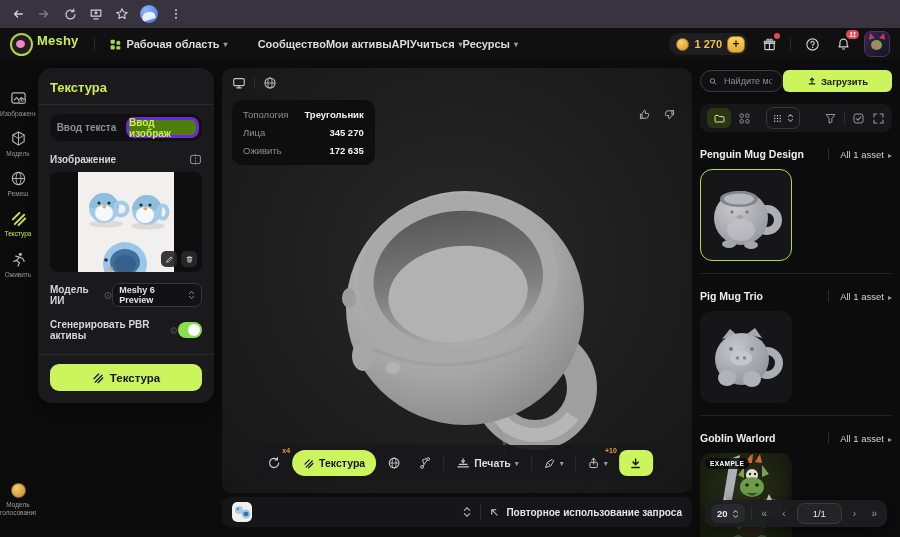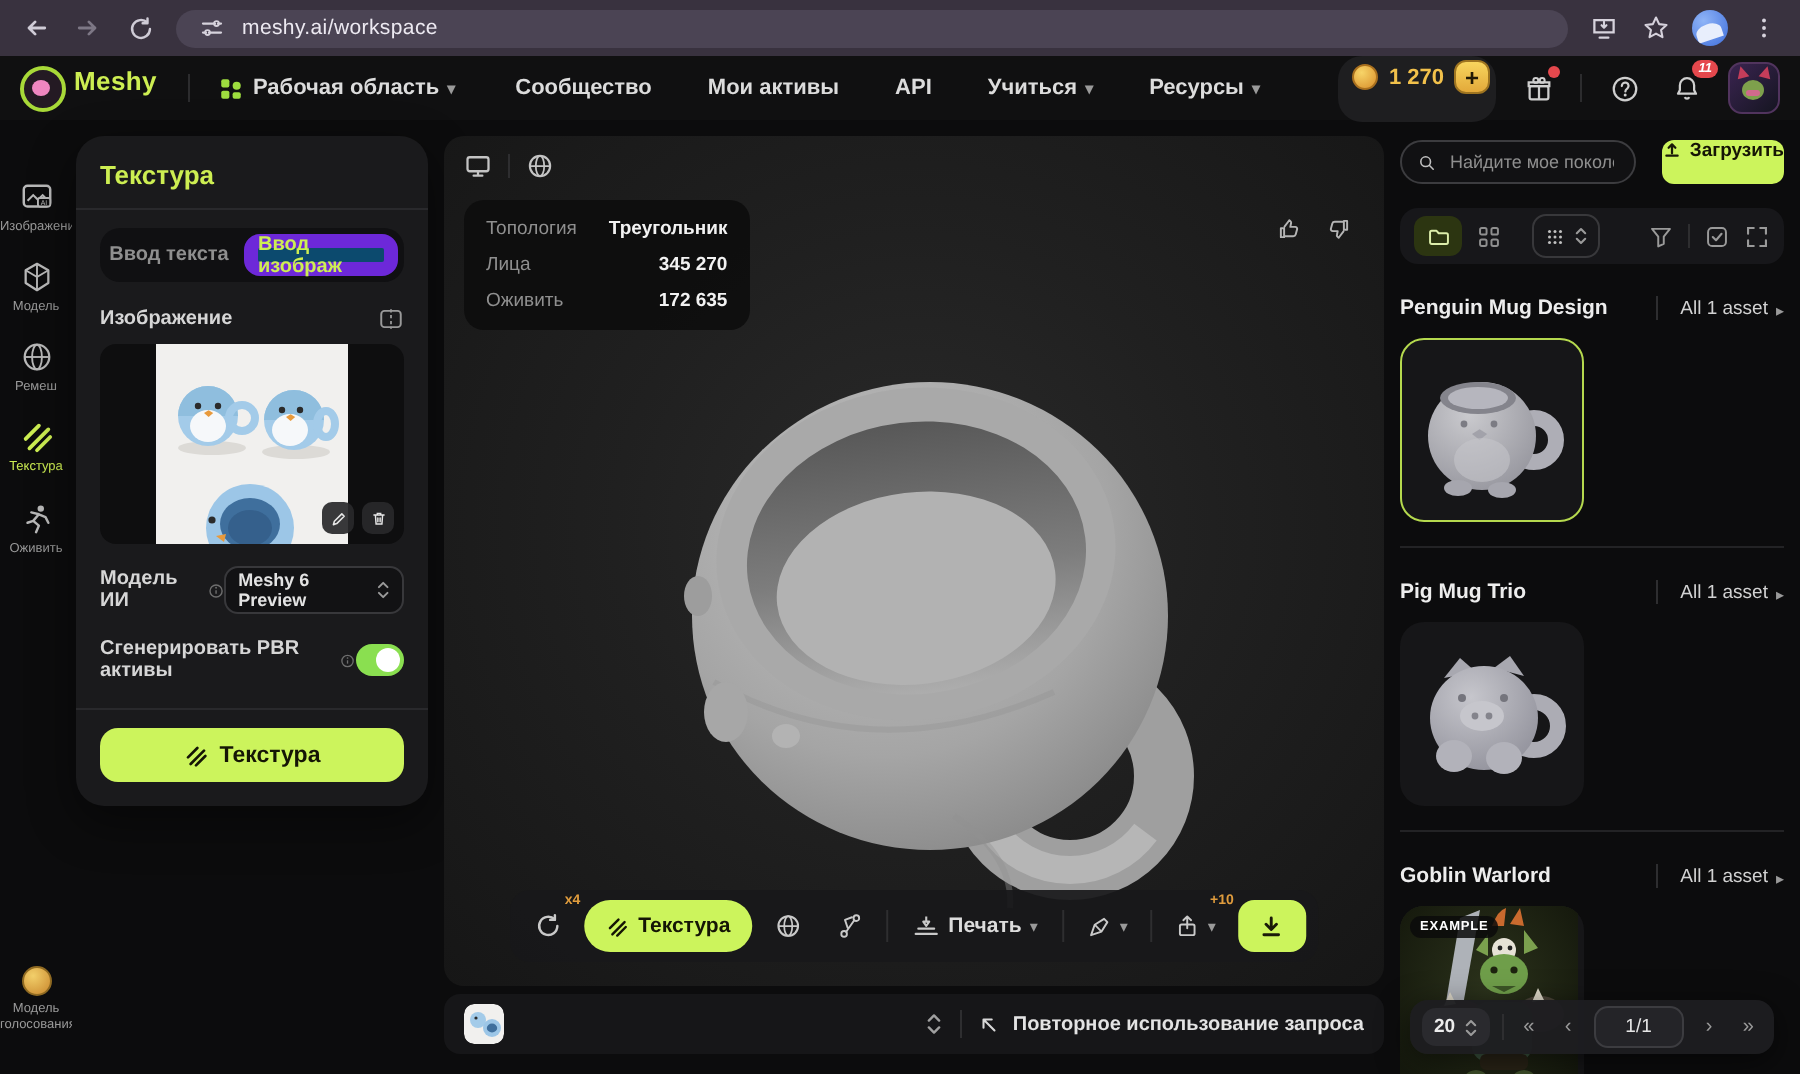--- a/index.html
+++ b/index.html
@@ -17,21 +17,21 @@
 
   
   .navbar{position:absolute;top:28px;left:0;width:900px;height:32px;background:#101011;display:flex;align-items:center;box-sizing:border-box;padding:0 10px;}
   .brand{display:flex;align-items:flex-start;gap:4px;}
   .logo-circle{width:19px;height:19px;border-radius:50%;border:2px solid #a8d938;background:#241a23;position:relative;overflow:hidden;}
   .logo-circle i{position:absolute;left:4px;top:5px;width:9px;height:8px;border-radius:50%;background:#ef86c0;}
   .brand-name{color:#cdee52;font-weight:bold;font-size:13px;letter-spacing:.2px;}
   .vdiv{width:1px;height:14px;background:#2c2c2e;}
   .navitem{font-size:11px;color:#dcdcdc;font-weight:600;white-space:nowrap;display:flex;align-items:center;gap:4px;}
   .caret{font-size:8px;color:#9a9a9a;}
-  .credit-pill{display:flex;align-items:center;gap:5px;background:#1e1e20;border-radius:12px;height:22px;padding:0 3px 11px 7px;}
+  .credit-pill{display:flex;align-items:center;gap:5px;background:#1e1e20;border-radius:12px;height:22px;padding:0 3px 0 7px;}
   .coin{width:13px;height:13px;border-radius:50%;background:radial-gradient(circle at 35% 30%,#f7d468,#d98f2b);border:1px solid #a86f1e;box-sizing:border-box;}
   .credit-num{color:#f2c14b;font-weight:bold;font-size:11px;}
   .plus-btn{width:18px;height:17px;border-radius:6px;background:linear-gradient(180deg,#f8d55e,#e3a93a);color:#231a05;font-weight:bold;font-size:12px;display:flex;align-items:center;justify-content:center;border:1px solid #9e7420;box-sizing:border-box;}
   .npic{position:relative;display:flex;align-items:center;justify-content:center;width:20px;height:20px;}
   .reddot{position:absolute;top:-1px;right:-1px;width:6px;height:6px;border-radius:50%;background:#e5484d;}
   .badge11{position:absolute;top:-4px;right:-6px;background:#e5484d;color:#fff;font-size:6.5px;font-weight:bold;border-radius:6px;padding:1px 3px;}
   .avatar{width:24px;height:24px;border-radius:7px;background:linear-gradient(135deg,#3a2450,#151521);position:relative;overflow:hidden;border:1px solid #51345e;}
   .avatar .horn1,.avatar .horn2{position:absolute;top:1px;width:0;height:0;border-left:3px solid transparent;border-right:3px solid transparent;border-bottom:6px solid #c43d5a;}
   .avatar .horn1{left:3px;transform:rotate(-15deg);}
   .avatar .horn2{right:3px;transform:rotate(15deg);}
@@ -44,21 +44,21 @@
   .rail-label{font-size:6.5px;color:#9a9a9a;text-align:center;line-height:1.25;width:36px;overflow:hidden;white-space:nowrap;}
   .rail-label.wrap{white-space:normal;}
   .rail-item.active .rail-label{color:#cdee52;}
 
   
   .tpanel{position:absolute;left:38px;top:68px;width:176px;background:#1a1a1c;border-radius:14px;box-shadow:0 8px 24px rgba(0,0,0,.45);box-sizing:border-box;padding:12px;}
   .tpanel h1{margin:0;font-size:13px;color:#cdee52;font-weight:bold;}
   .tp-div{height:1px;background:#29292c;margin:9px -12px 9px -12px;}
   .seg{background:#101012;border-radius:10px;padding:3px;display:flex;gap:6px;}
   .seg .tab{flex:1;height:21px;border-radius:8px;display:flex;align-items:center;justify-content:center;font-size:10px;color:#8f8f8f;font-weight:600;box-sizing:border-box;}
-  .seg .tab.active{background:#0c4a6e;border:7px solid #6d28d9;color:#cdee52;}
+  .seg .tab.active{background:#4d7c0f;border:3px solid #6d28d9;color:#cdee52;}
   .row-label{font-size:10px;color:#d6d6d6;font-weight:600;display:flex;align-items:center;gap:4px;}
   .thumbwrap{margin-top:6px;height:100px;background:#0e0e0f;border-radius:8px;position:relative;display:flex;justify-content:center;overflow:hidden;}
   .thumb-actions{position:absolute;right:5px;bottom:5px;display:flex;gap:4px;}
   .mini-btn{width:16px;height:16px;border-radius:5px;background:rgba(40,40,42,.92);display:flex;align-items:center;justify-content:center;}
   .select{height:22px;border:1px solid #38383b;background:#121214;border-radius:7px;display:flex;align-items:center;gap:4px;padding:0 6px;font-size:9px;color:#e3e3e3;font-weight:600;}
   .toggle{width:29px;height:16px;border-radius:9px;background:#8adf50;position:relative;}
   .toggle::after{content:"";position:absolute;right:2px;top:2px;width:12px;height:12px;border-radius:50%;background:#fff;}
   .costrow{display:flex;align-items:center;justify-content:center;gap:8px;margin-top:10px;}
   .cost-time{font-size:10px;color:#b3b3b3;}
   .cost-num{font-size:10px;color:#ececec;font-weight:600;}
@@ -82,21 +82,21 @@
 
   
   .reuse{position:absolute;left:222px;top:497px;width:470px;height:30px;background:#161618;border-radius:8px;display:flex;align-items:center;box-sizing:border-box;padding:0 10px;gap:8px;}
   .reuse-label{font-size:10px;color:#e3e3e3;font-weight:600;}
 
   
   .rpanel{position:absolute;left:700px;top:60px;width:192px;height:477px;}
   .search{width:118px;height:22px;border:1px solid #3c3c3f;border-radius:11px;display:flex;align-items:center;gap:5px;padding:0 8px;box-sizing:border-box;background:#111113;}
   .search input{background:transparent;border:none;outline:none;color:#ddd;font-size:9px;width:100%;font-family:"Liberation Sans",sans-serif;}
   .search input::placeholder{color:#8f8f8f;}
-  .upload-btn{height:22px;border-radius:6px;background:#ccf45c;display:flex;align-items:flex-start;gap:4px;padding:0 0;color:#151505;font-weight:bold;font-size:9.5px;}
+  .upload-btn{height:22px;border-radius:6px;background:#ccf45c;display:flex;align-items:center;gap:4px;padding:0 24px;color:#151505;font-weight:bold;font-size:9.5px;}
   .rtoolbar{margin-top:12px;height:28px;background:#17171a;border-radius:9px;display:flex;align-items:center;padding:0 7px;box-sizing:border-box;gap:7px;}
   .folder-active{width:24px;height:20px;border-radius:6px;background:#2c3511;display:flex;align-items:center;justify-content:center;}
   .gridpill{height:20px;border:1px solid #38383b;border-radius:7px;display:flex;align-items:center;gap:4px;padding:0 5px;}
   .sec-head{display:flex;align-items:center;margin-top:16px;}
   .sec-title{font-size:10.5px;font-weight:bold;color:#ededed;flex:1;white-space:nowrap;}
   .sec-count{font-size:9.5px;color:#d2d2d2;display:flex;align-items:flex-end;gap:4px;}
   .sec-count .bar{width:1px;height:12px;background:#2e2e30;margin-right:7px;}
   .card{margin-top:9px;width:92px;height:92px;border-radius:12px;background:#161618;position:relative;overflow:hidden;box-sizing:border-box;}
   .card.selected{border:1.5px solid #b5d94e;}
   .sec-div{height:1px;background:#232325;margin-top:12px;}
@@ -120,30 +120,20 @@
     <span class="cicon">
       <svg width="14" height="14" viewBox="0 0 16 16">
           <path d="M3 8h9M8.5 4.5L12 8l-3.5 3.5" stroke="#7d7785" stroke-width="1.6" fill="none" stroke-linecap="round" stroke-linejoin="round"></path>
         </svg>
     </span>
     <span class="cicon">
       <svg width="13" height="13" viewBox="0 0 16 16">
           <path d="M13.5 8a5.5 5.5 0 11-1.6-3.9M12 1.5v3h-3" stroke="#cfcbd6" stroke-width="1.5" fill="none" stroke-linecap="round" stroke-linejoin="round"></path>
         </svg>
     </span>
-    <div class="urlpill">
-      <span class="cicon">
-        <svg width="12" height="12" viewBox="0 0 16 16">
-            <path d="M2 5h8M14 5h-2M14 11H6M2 11h2" stroke="#d6d2dc" stroke-width="1.5" stroke-linecap="round"></path>
-            <circle cx="11" cy="5" r="1.6" stroke="#d6d2dc" stroke-width="1.3" fill="none"></circle>
-            <circle cx="5" cy="11" r="1.6" stroke="#d6d2dc" stroke-width="1.3" fill="none"></circle>
-          </svg>
-      </span>
-      <span class="url">meshy.ai/workspace</span>
-    </div>
     <span class="cicon">
       <svg width="14" height="14" viewBox="0 0 16 16">
           <path d="M2.5 3.5h11v7h-11zM5.5 13.5h5" stroke="#d6d2dc" stroke-width="1.3" fill="none" stroke-linecap="round"></path>
           <path d="M8 4.5v3.2M6.6 6.4L8 7.8l1.4-1.4" stroke="#d6d2dc" stroke-width="1.2" fill="none" stroke-linecap="round" stroke-linejoin="round"></path>
         </svg>
     </span>
     <span class="cicon">
       <svg width="14" height="14" viewBox="0 0 16 16">
           <path d="M8 2l1.8 3.8 4.2.5-3.1 2.8.8 4.1L8 11.2l-3.7 2 .8-4.1L2 6.3l4.2-.5z" stroke="#d6d2dc" stroke-width="1.2" fill="none" stroke-linejoin="round"></path>
         </svg>
@@ -171,21 +161,21 @@
     <div class="navitem">
       <svg width="13" height="13" viewBox="0 0 16 16">
           <rect x="2" y="2" width="5" height="5" rx="1.2" fill="#9edd3f"></rect>
           <rect x="9" y="3.5" width="5" height="5" rx="2.5" fill="#9edd3f"></rect>
           <rect x="2" y="9" width="5" height="5" rx="1.2" fill="#9edd3f"></rect>
           <rect x="9" y="10" width="5" height="4" rx="1.2" fill="#9edd3f"></rect>
         </svg>
       <span>Рабочая область</span>
       <span class="caret">▾</span>
     </div>
-    <div class="flex" style="gap:28px;margin-left:30px;">
+    <div class="flex" style="margin-left:30px;">
       <span class="navitem">Сообщество</span>
       <span class="navitem">Мои активы</span>
       <span class="navitem">API</span>
       <span class="navitem">
           <span>Учиться</span>
           <span class="caret">▾</span>
         </span>
       <span class="navitem">
           <span>Ресурсы</span>
           <span class="caret">▾</span>

